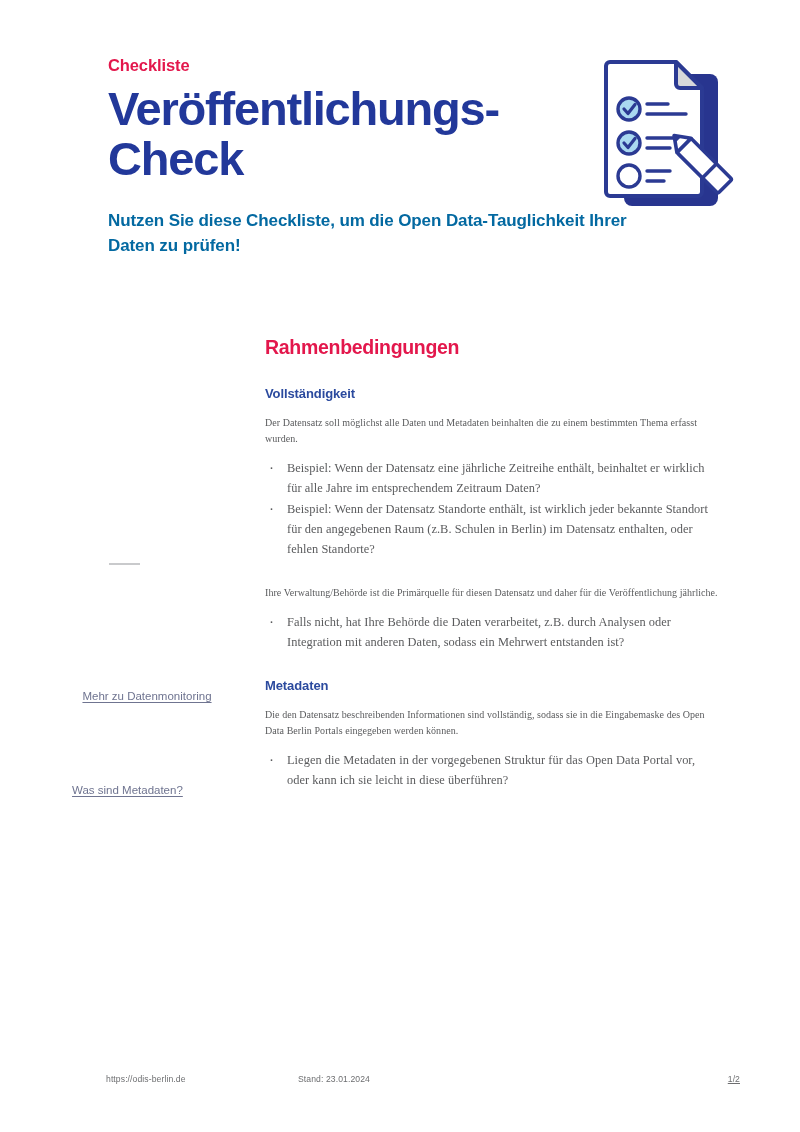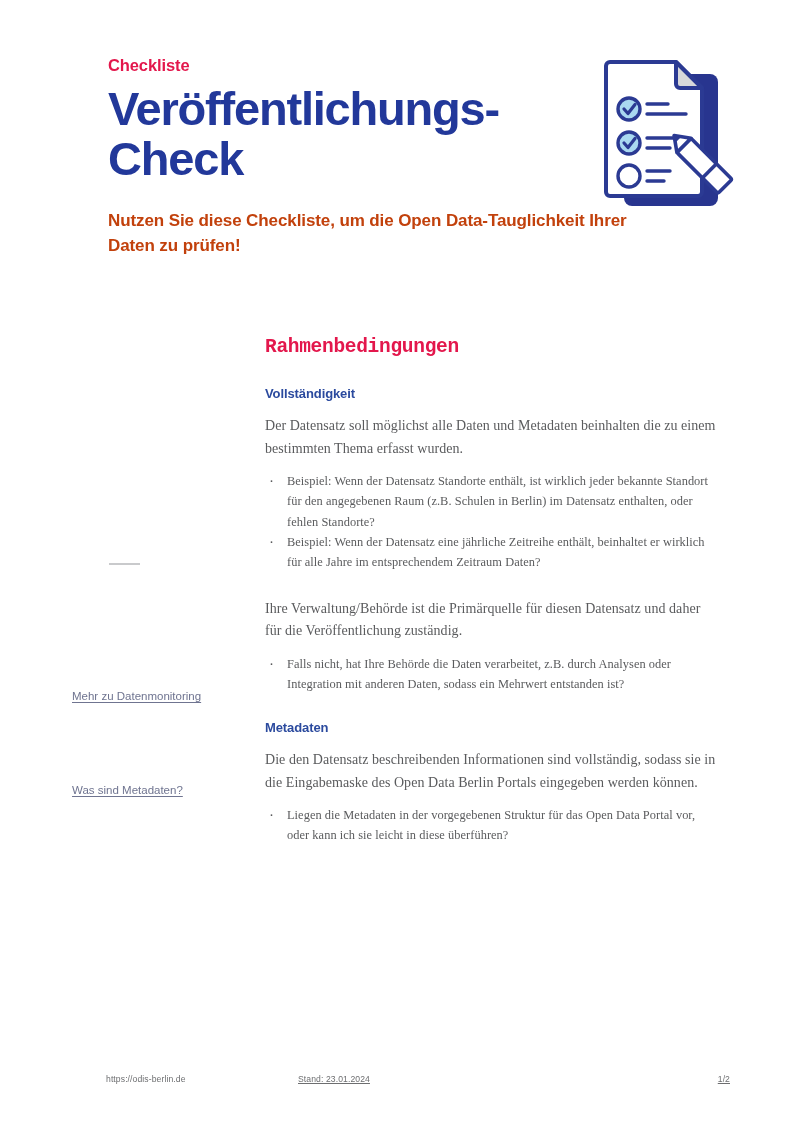--- a/index.html
+++ b/index.html
@@ -49,21 +49,21 @@
     color: #22389a;
     line-height: 1.06;
     letter-spacing: -1.2px;
     margin: 0;
     max-width: 520px;
   }
   .doc-subtitle {
     font-family: "Liberation Sans", sans-serif;
     font-size: 17px;
     font-weight: bold;
-    color: #c2410c;
+    color: #0369a1;
     line-height: 1.45;
     letter-spacing: -0.1px;
     margin: 26px 0 0 0;
     max-width: 560px;
   }
 
   
   .illustration {
     position: absolute;
     right: 52px;
@@ -92,51 +92,51 @@
     position: absolute;
     font-family: "Liberation Sans", sans-serif;
     font-size: 11.5px;
     line-height: 1.48;
     color: #6f7490;
     text-decoration: underline;
     text-underline-offset: 2px;
     width: 150px;
     cursor: pointer;
   }
-  .side-link.l1 { top: 358px; }
+  .side-link.l1 { top: 358px; text-align: center; }
   .side-link.l2 { top: 452px; }
 
   
   .content {
     position: absolute;
     left: 265px;
     top: 336px;
     width: 455px;
   }
   .section-title {
-    font-family: Liberation Mono, monospace;
+    font-family: Liberation Sans, sans-serif;
     font-size: 19.5px;
     font-weight: bold;
     color: #e3174c;
     letter-spacing: -0.3px;
     line-height: 1.2;
     margin: 0 0 27px 0;
   }
   .sub-title {
     font-family: "Liberation Sans", sans-serif;
     font-size: 13px;
     font-weight: bold;
     color: #2b4a9e;
     letter-spacing: -0.1px;
     line-height: 1.2;
     margin: 0 0 13px 0;
   }
   .body-text {
     font-family: "Liberation Serif", serif;
-    font-size: 14px;
+    font-size: 10px;
     color: #5a5b5d;
     line-height: 1.62;
     margin: 0;
     letter-spacing: 0.05px;
   }
   .bullets {
     list-style: none;
     margin: 11px 0 0 0;
     padding: 0;
   }
@@ -172,22 +172,22 @@
   .footer span {
     position: absolute;
     font-family: "Liberation Sans", sans-serif;
     font-size: 8.6px;
     color: #6d6e70;
     line-height: 1.2;
     letter-spacing: 0.1px;
     padding-left: 34px;
   }
   .f-url  { left: 0; }
-  .f-date { left: 192px; text-decoration: underline; }
-  .f-page { right: 10px; text-decoration: underline; }
+  .f-date { left: 192px; }
+  .f-page { right: 0; text-decoration: underline; }
 </style>
 </head>
 <body>
 
 <div class="page">
 
   <div class="header">
     <div class="kicker">Checkliste</div>
     <h1 class="doc-title">Veröffentlichungs-Check</h1>
     <div class="doc-subtitle">Nutzen Sie diese Checkliste, um die Open Data-Tauglichkeit Ihrer Daten zu prüfen!</div>
@@ -230,27 +230,27 @@
     <a class="side-link l2">Was sind Metadaten?</a>
   </div>
 
   <div class="content">
     <h2 class="section-title">Rahmenbedingungen</h2>
 
     <div class="block">
       <h3 class="sub-title">Vollständigkeit</h3>
       <p class="body-text">Der Datensatz soll möglichst alle Daten und Metadaten beinhalten die zu einem bestimmten Thema erfasst wurden.</p>
       <ul class="bullets">
+        <li>Beispiel: Wenn der Datensatz eine jährliche Zeitreihe enthält, beinhaltet er wirklich für alle Jahre im entsprechendem Zeitraum Daten?</li>
         <li>Beispiel: Wenn der Datensatz Standorte enthält, ist wirklich jeder bekannte Standort für den angegebenen Raum (z.B. Schulen in Berlin) im Datensatz enthalten, oder fehlen Standorte?</li>
-        <li>Beispiel: Wenn der Datensatz eine jährliche Zeitreihe enthält, beinhaltet er wirklich für alle Jahre im entsprechendem Zeitraum Daten?</li>
       </ul>
     </div>
 
     <div class="block">
-      <p class="body-text">Ihre Verwaltung/Behörde ist die Primärquelle für diesen Datensatz und daher für die Veröffentlichung zuständig.</p>
+      <p class="body-text">Ihre Verwaltung/Behörde ist die Primärquelle für diesen Datensatz und daher für die Veröffentlichung jährliche.</p>
       <ul class="bullets">
         <li>Falls nicht, hat Ihre Behörde die Daten verarbeitet, z.B. durch Analysen oder Integration mit anderen Daten, sodass ein Mehrwert entstanden ist?</li>
       </ul>
     </div>
 
     <div class="block">
       <h3 class="sub-title">Metadaten</h3>
       <p class="body-text">Die den Datensatz beschreibenden Informationen sind vollständig, sodass sie in die Eingabemaske des Open Data Berlin Portals eingegeben werden können.</p>
       <ul class="bullets">
         <li>Liegen die Metadaten in der vorgegebenen Struktur für das Open Data Portal vor, oder kann ich sie leicht in diese überführen?</li>

